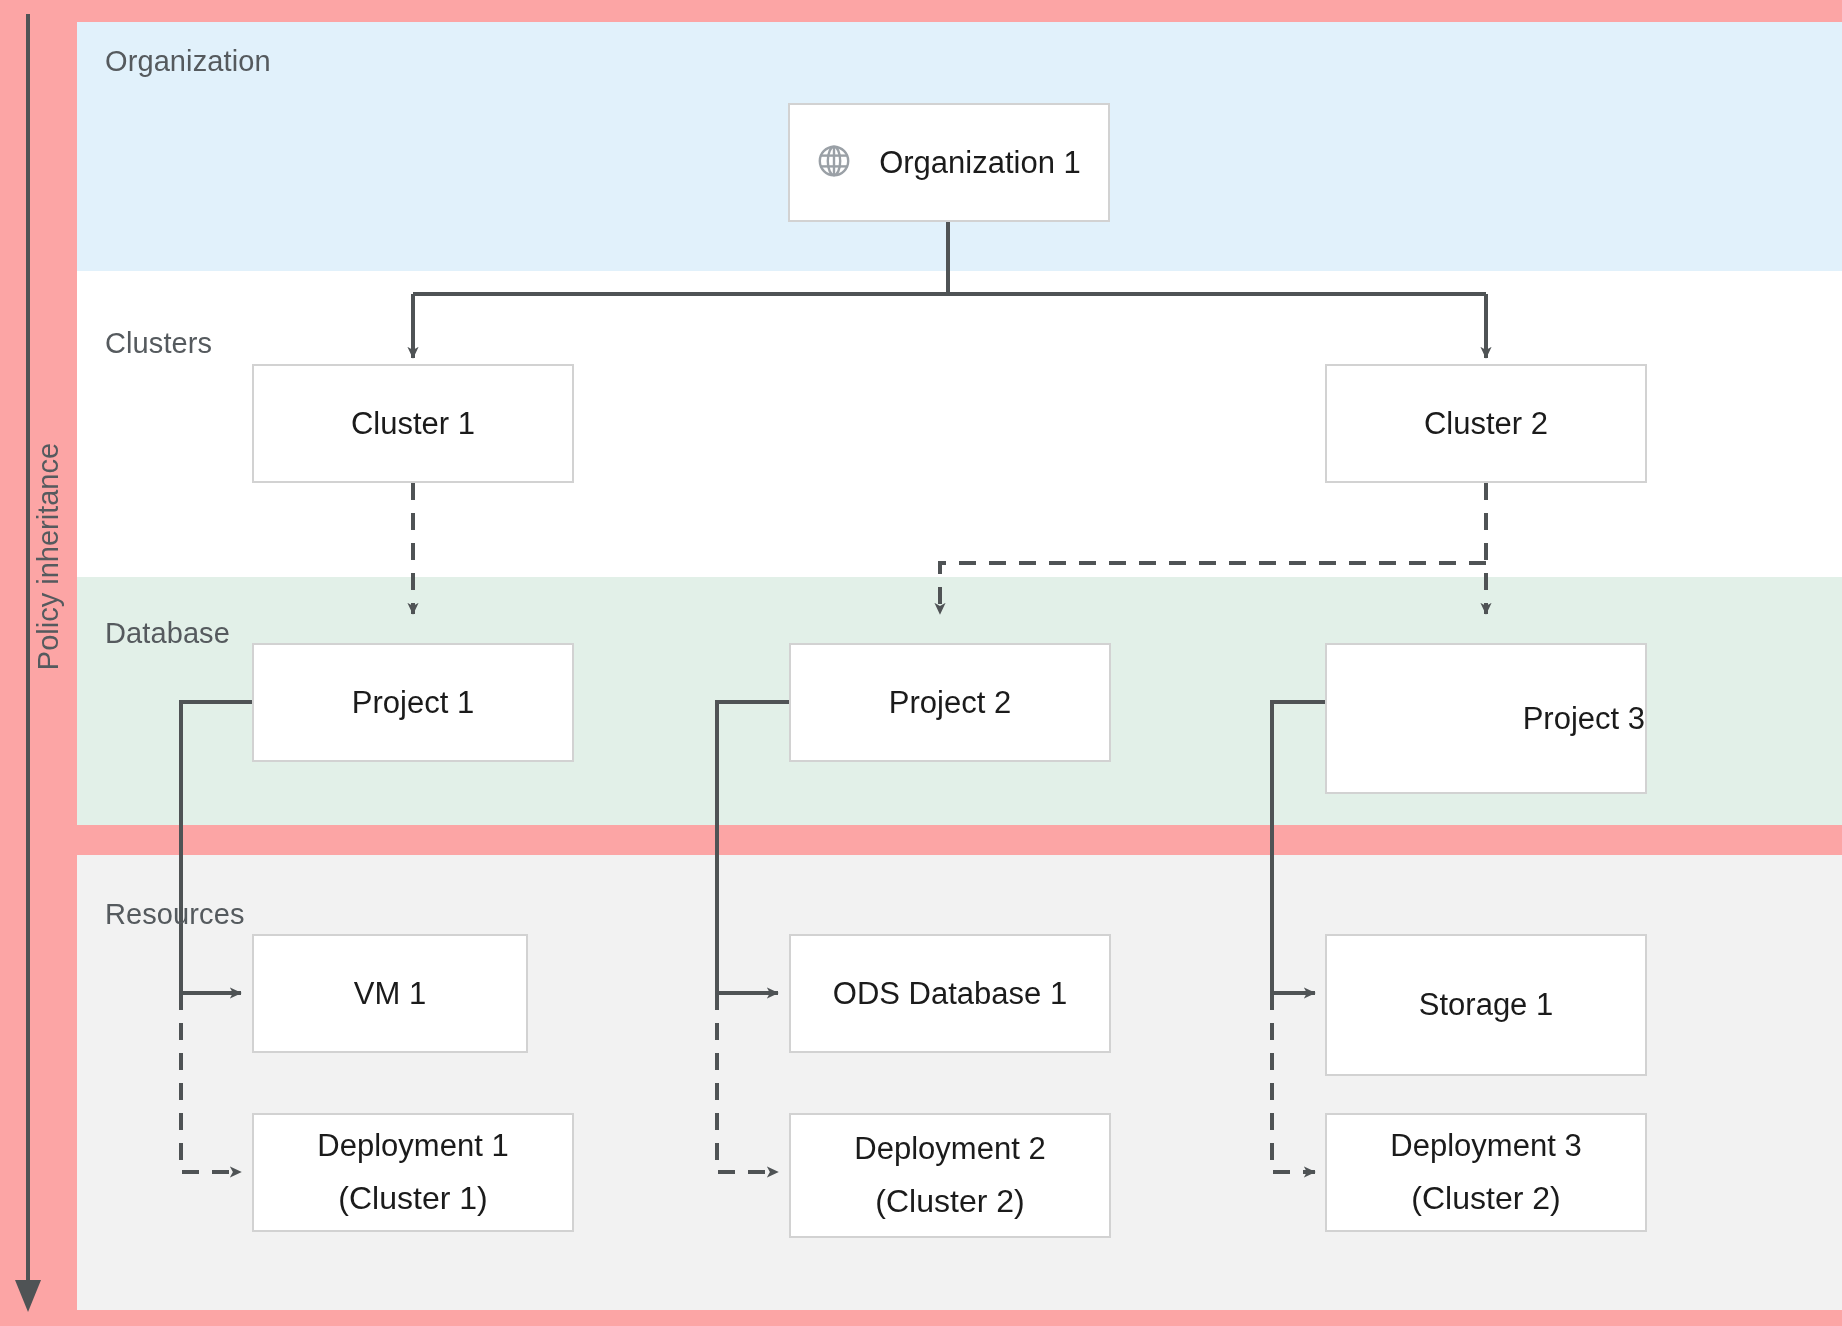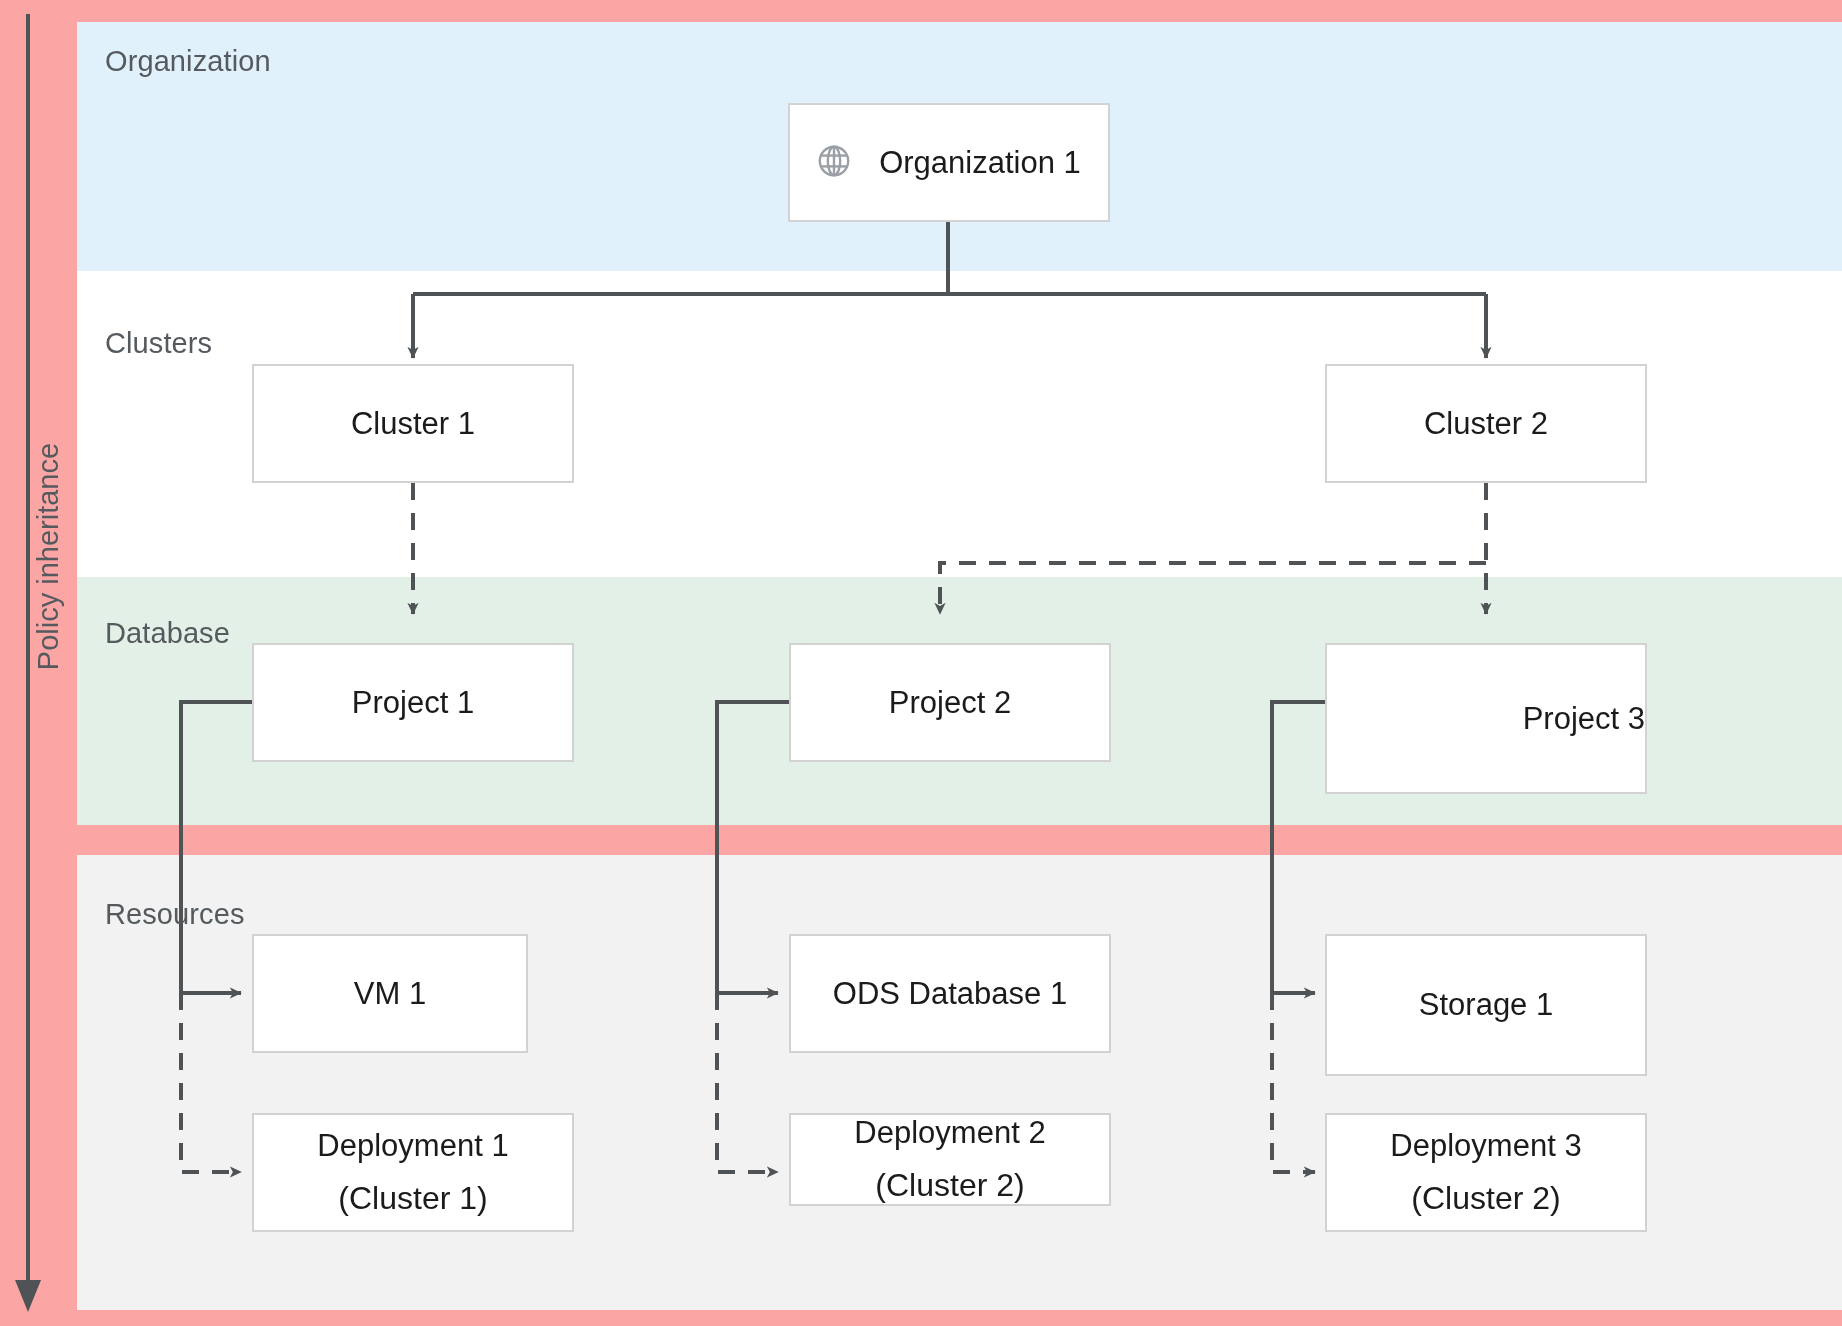--- a/index.html
+++ b/index.html
@@ -191,21 +191,21 @@
     <span class="title">ODS Database 1</span>
   </div>
   <div class="node" style="left:1325px;top:934px;width:322px;height:142px;">
     <span class="title">Storage 1</span>
   </div>
 
   <div class="node" style="left:252px;top:1113px;width:322px;height:119px;">
     <span class="title">Deployment 1</span>
     <span class="subtitle">(Cluster 1)</span>
   </div>
-  <div class="node" style="left:789px;top:1113px;width:322px;height:93px;">
+  <div class="node" style="left:789px;top:1113px;width:322px;height:125px;">
     <span class="title">Deployment 2</span>
     <span class="subtitle">(Cluster 2)</span>
   </div>
   <div class="node" style="left:1325px;top:1113px;width:322px;height:119px;">
     <span class="title">Deployment 3</span>
     <span class="subtitle">(Cluster 2)</span>
   </div>
 
 </div>
 

